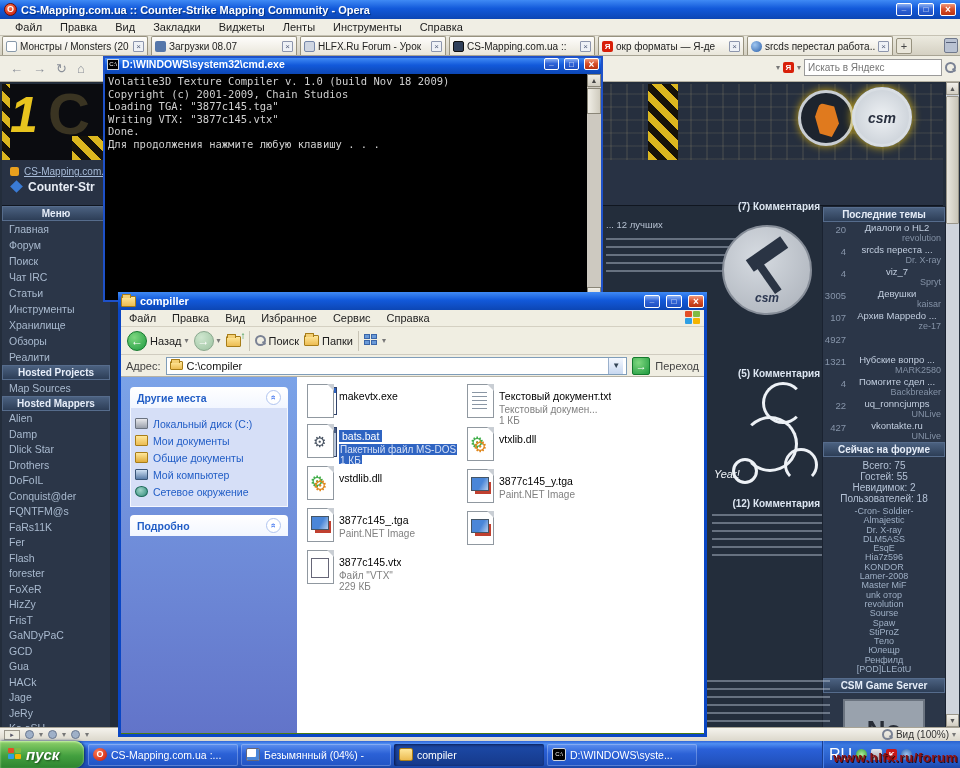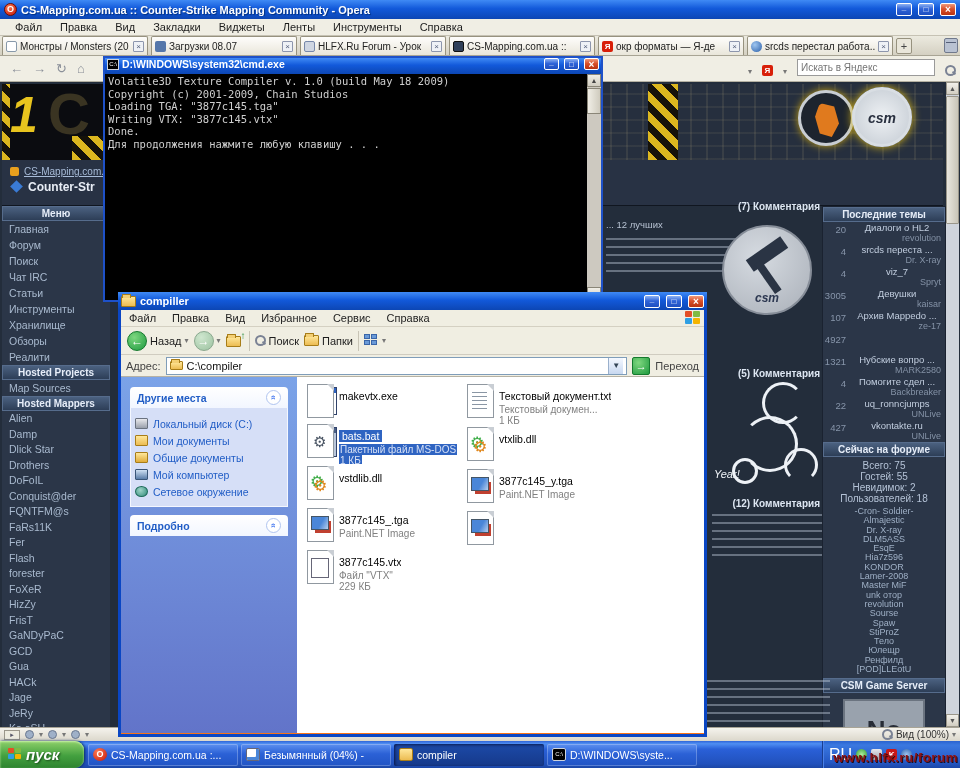--- a/index.html
+++ b/index.html
@@ -47,21 +47,21 @@
   .ticon.globe{background:radial-gradient(circle at 35% 35%,#9fc6f0,#2b5fa8);border-radius:50%;}
   .plus-btn{width:16px;height:16px;margin-bottom:1px;border:1px solid #97927f;background:#e9e6da;
     color:#444;font-size:11px;line-height:14px;text-align:center;border-radius:2px;}
   .plus-btn::before{content:"+";}
   .trash{margin-left:auto;margin-bottom:2px;width:14px;height:15px;background:#b9c2d2;
     border:1px solid #70798c;border-radius:2px;position:relative;}
   .trash::before{content:"";position:absolute;left:1px;right:1px;top:3px;height:1px;background:#566078;}
   #opera-toolbar{left:0;top:56px;width:960px;height:26px;background:#f0eee4;border-bottom:1px solid #b4b0a2;
     display:flex;align-items:center;}
   .navg{font-size:13px;color:#8b9099;margin-left:10px;}
-  #opera-search{position:absolute;right:4px;top:3px;display:flex;align-items:flex-end;gap:10px;}
+  #opera-search{position:absolute;right:4px;top:3px;display:flex;align-items:center;gap:3px;}
   .caret{font-size:8px;color:#777;}
   .caret::before{content:"▾";}
   #opera-search input{width:138px;height:17px;border:1px solid #9a9a9a;font-size:10px;padding:0 3px;
     background:#fff;color:#333;}
   .mag{width:11px;height:11px;position:relative;flex:none;}
   .mag::before{content:"";position:absolute;left:0;top:0;width:7px;height:7px;border:2px solid #7a8294;border-radius:50%;}
   .mag::after{content:"";position:absolute;left:7px;top:7px;width:4px;height:2px;background:#7a8294;transform:rotate(45deg);}
 
   
   #page{left:0;top:82px;width:960px;height:645px;background:#232d3b;overflow:hidden;}
@@ -144,21 +144,21 @@
   .cline{font-family:"DejaVu Sans Mono","Liberation Mono",monospace;font-size:10.5px;line-height:12.5px;
     color:#cfcfcf;white-space:pre;}
   #cmd-scroll{position:absolute;right:0;top:0;width:14px;height:226px;background:#cdc9c0;}
   .cs-btn{width:14px;height:13px;background:linear-gradient(#f0eee6,#d0ccc0);border:1px solid #8a8678;
     font-size:7px;text-align:center;line-height:11px;color:#444;}
   .cs-thumb{position:absolute;left:0;top:14px;width:14px;height:26px;background:linear-gradient(90deg,#f0eee6,#cfcbbe);
     border:1px solid #8a8678;}
 
   
   #explorer{left:118px;top:292px;width:589px;height:445px;border:3px solid #0a46c4;border-top:none;
-    background:#f97316;z-index:40;}
+    background:#4d7c0f;z-index:40;}
   .ex-title{height:18px;margin:0 -3px;background:linear-gradient(#3f8af5,#1259da 45%,#0c46b4);
     display:flex;align-items:center;gap:4px;padding:0 3px;}
   .ex-title .t{flex:1;color:#fff;font-size:11px;font-weight:bold;}
   .folder{width:15px;height:11px;background:linear-gradient(#ffe79a,#ecbc52);border:1px solid #a87d18;
     border-radius:1px;position:relative;flex:none;}
   .folder::before{content:"";position:absolute;left:0;top:-3px;width:7px;height:3px;background:#f3cf74;
     border:1px solid #a87d18;border-bottom:none;border-radius:1px 1px 0 0;}
   .ex-menubar{height:17px;background:#f0eee2;border-bottom:1px solid #d4d0c2;display:flex;align-items:center;}
   .ex-menubar .mi{font-size:11px;color:#222;padding:0 8px;}
   .xp-flag{margin-left:auto;margin-right:3px;width:16px;height:14px;display:grid;
@@ -558,21 +558,21 @@
 <div class="abs" id="cmd">
   <div class="cmd-title">
     <span class="cmd-ic"></span>
     <span class="t">D:\WINDOWS\system32\cmd.exe</span>
     <span class="wb wb-min"></span>
     <span class="wb wb-max"></span>
     <span class="wb close wb-close"></span>
   </div>
   <div id="console">
     <div>
-          <div class="cline">Volatile3D Texture Compiler v. 1.0 (build May 18 2009)</div>
+          <div class="cline">Volatile3D Texture Compiler v. 1.0 (build Nov 18 2009)</div>
           <div class="cline">Copyright (c) 2001-2009, Chain Studios</div>
           <div class="cline"></div>
           <div class="cline">Loading TGA: "3877c145.tga"</div>
           <div class="cline">Writing VTX: "3877c145.vtx"</div>
           <div class="cline">Done.</div>
           <div class="cline">Для продолжения нажмите любую клавишу . . .</div>
         </div>
     <div id="cmd-scroll">
       <div class="cs-btn">▲</div>
       <div class="cs-thumb"></div>

